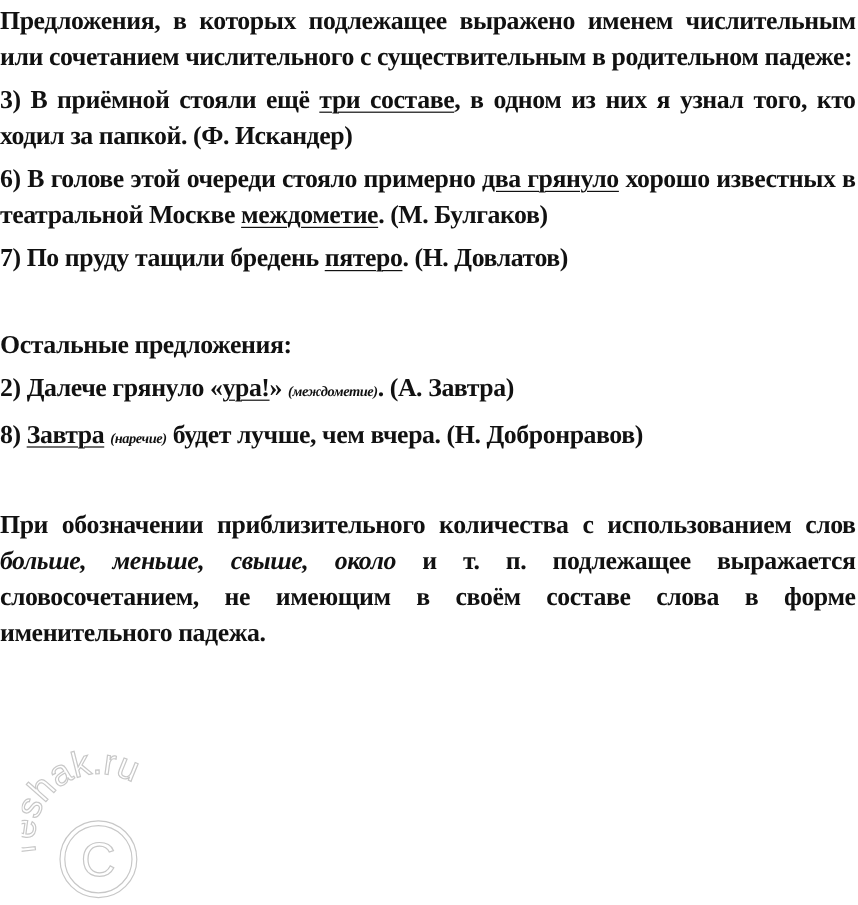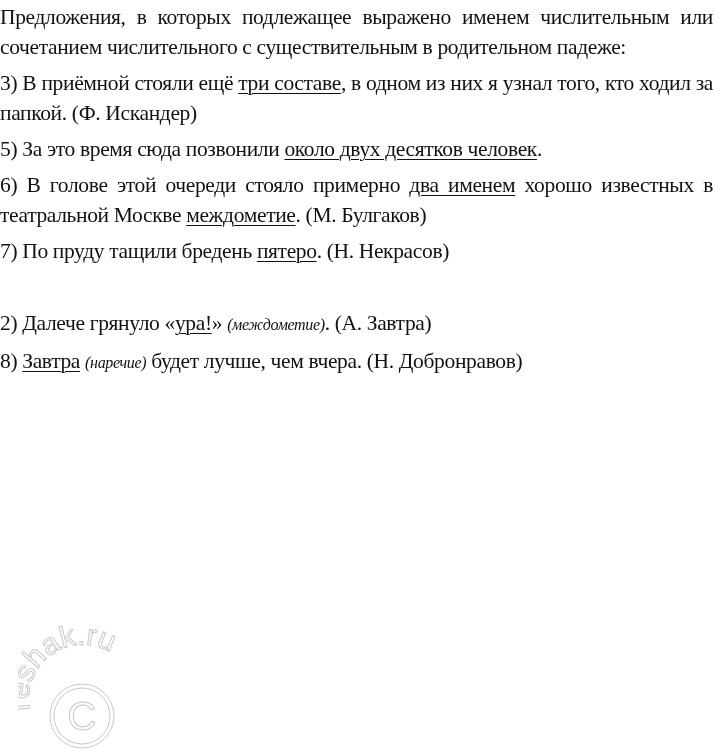--- a/index.html
+++ b/index.html
@@ -14,35 +14,36 @@
     position: relative;
     font-family: "Liberation Serif", "DejaVu Serif", serif;
     font-size: 21.5px;
     color: #111111;
   }
   .doc {
     position: absolute;
     left: 0;
     top: 2px;
     width: 713px;
+    font-weight: bold;
   }
   .p {
     margin: 0 0 6px 0;
     line-height: 30px;
     text-align: justify;
     letter-spacing: -0.35px;
   }
   .u {
     text-decoration: underline;
     text-underline-offset: 3px;
     text-decoration-thickness: 1px;
   }
   .note {
     font-style: italic;
-    font-size: 16px;
+    font-size: 12px;
   }
   .it {
     font-style: italic;
   }
   .gap {
     height: 36px;
   }
   .gap2 {
     height: 36px;
   }
@@ -68,45 +69,48 @@
   <p class="p">
     <span>Предложения, в которых подлежащее выражено именем числительным или сочетанием числительного с существительным в родительном падеже:</span>
   </p>
 
 
   <p class="p">
     <span>3)</span><span> В приёмной стояли ещё </span><span class="u">три составе</span><span>, в одном из них я узнал того, кто ходил за папкой. (Ф. Искандер)</span>
   </p>
 
 
+
   <p class="p">
-    <span>5)</span><span> За это время сюда позвонили </span><span class="u">около двух десятков человек</span><span>.</span>
+    <span>6)</span><span> В голове этой очереди стояло примерно </span><span class="u">два грянуло</span><span> хорошо известных в театральной Москве </span><span class="u">междометие</span><span>. (М. Булгаков)</span>
   </p>
 
   <p class="p">
-    <span>6)</span><span> В голове этой очереди стояло примерно </span><span class="u">два именем</span><span> хорошо известных в театральной Москве </span><span class="u">междометие</span><span>. (М. Булгаков)</span>
-  </p>
-
-  <p class="p">
-    <span>7)</span><span> По пруду тащили бредень </span><span class="u">пятеро</span><span>. (Н. Некрасов)</span>
+    <span>7)</span><span> По пруду тащили бредень </span><span class="u">пятеро</span><span>. (Н. Довлатов)</span>
   </p>
 
   <div class="gap"></div>
 
+  <p class="p">
+    <span>Остальные предложения:</span>
+  </p>
 
   <p class="p">
     <span>2)</span><span> Далече грянуло «</span><span class="u">ура!</span><span>»</span> <span class="note">(междометие)</span><span>. (А. Завтра)</span>
   </p>
 
   <p class="p">
     <span>8)</span><span> </span><span class="u">Завтра</span> <span class="note">(наречие)</span><span> будет лучше, чем вчера. (Н. Добронравов)</span>
   </p>
 
   <div class="gap2"></div>
 
+  <p class="p">
+    <span>При обозначении приблизительного количества с использованием слов </span><span class="it">больше, меньше, свыше, около</span><span> и т. п. подлежащее выражается словосочетанием, не имеющим в своём составе слова в форме именительного падежа.</span>
+  </p>
 
 </div>
 
 <div class="watermark">
   <svg viewBox="0 0 130 136" xmlns="http://www.w3.org/2000/svg">
     <defs>
       <path id="wm-arc" d="M 12 92 A 52 52 0 0 1 118 70" fill="none"></path>
     </defs>
     <text font-family="Liberation Sans, DejaVu Sans, sans-serif" font-size="30" fill="none" stroke="#9a9a9a" stroke-width="1">
       <textPath href="#wm-arc">reshak.ru</textPath>

